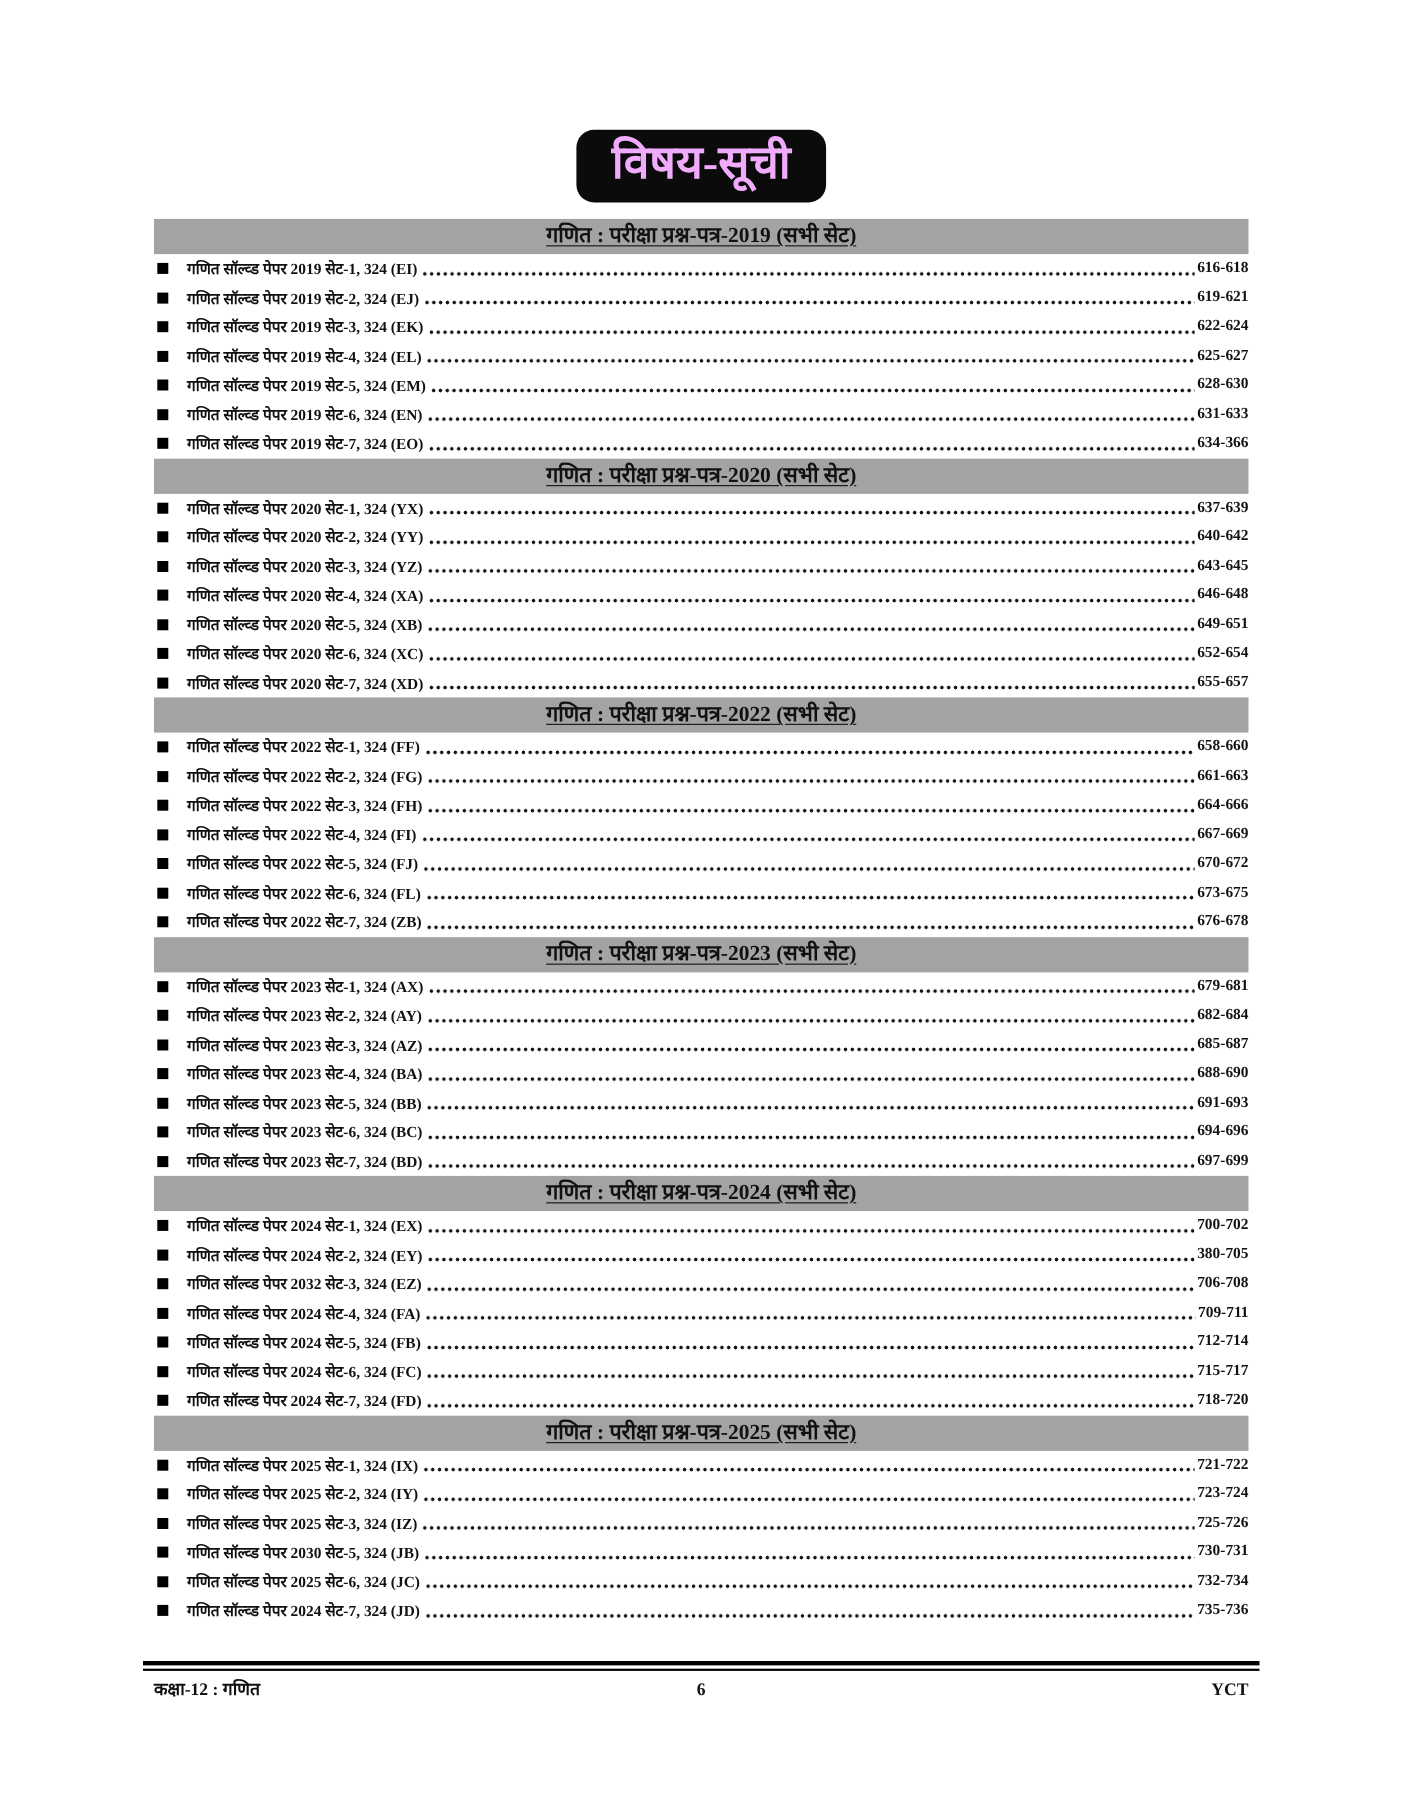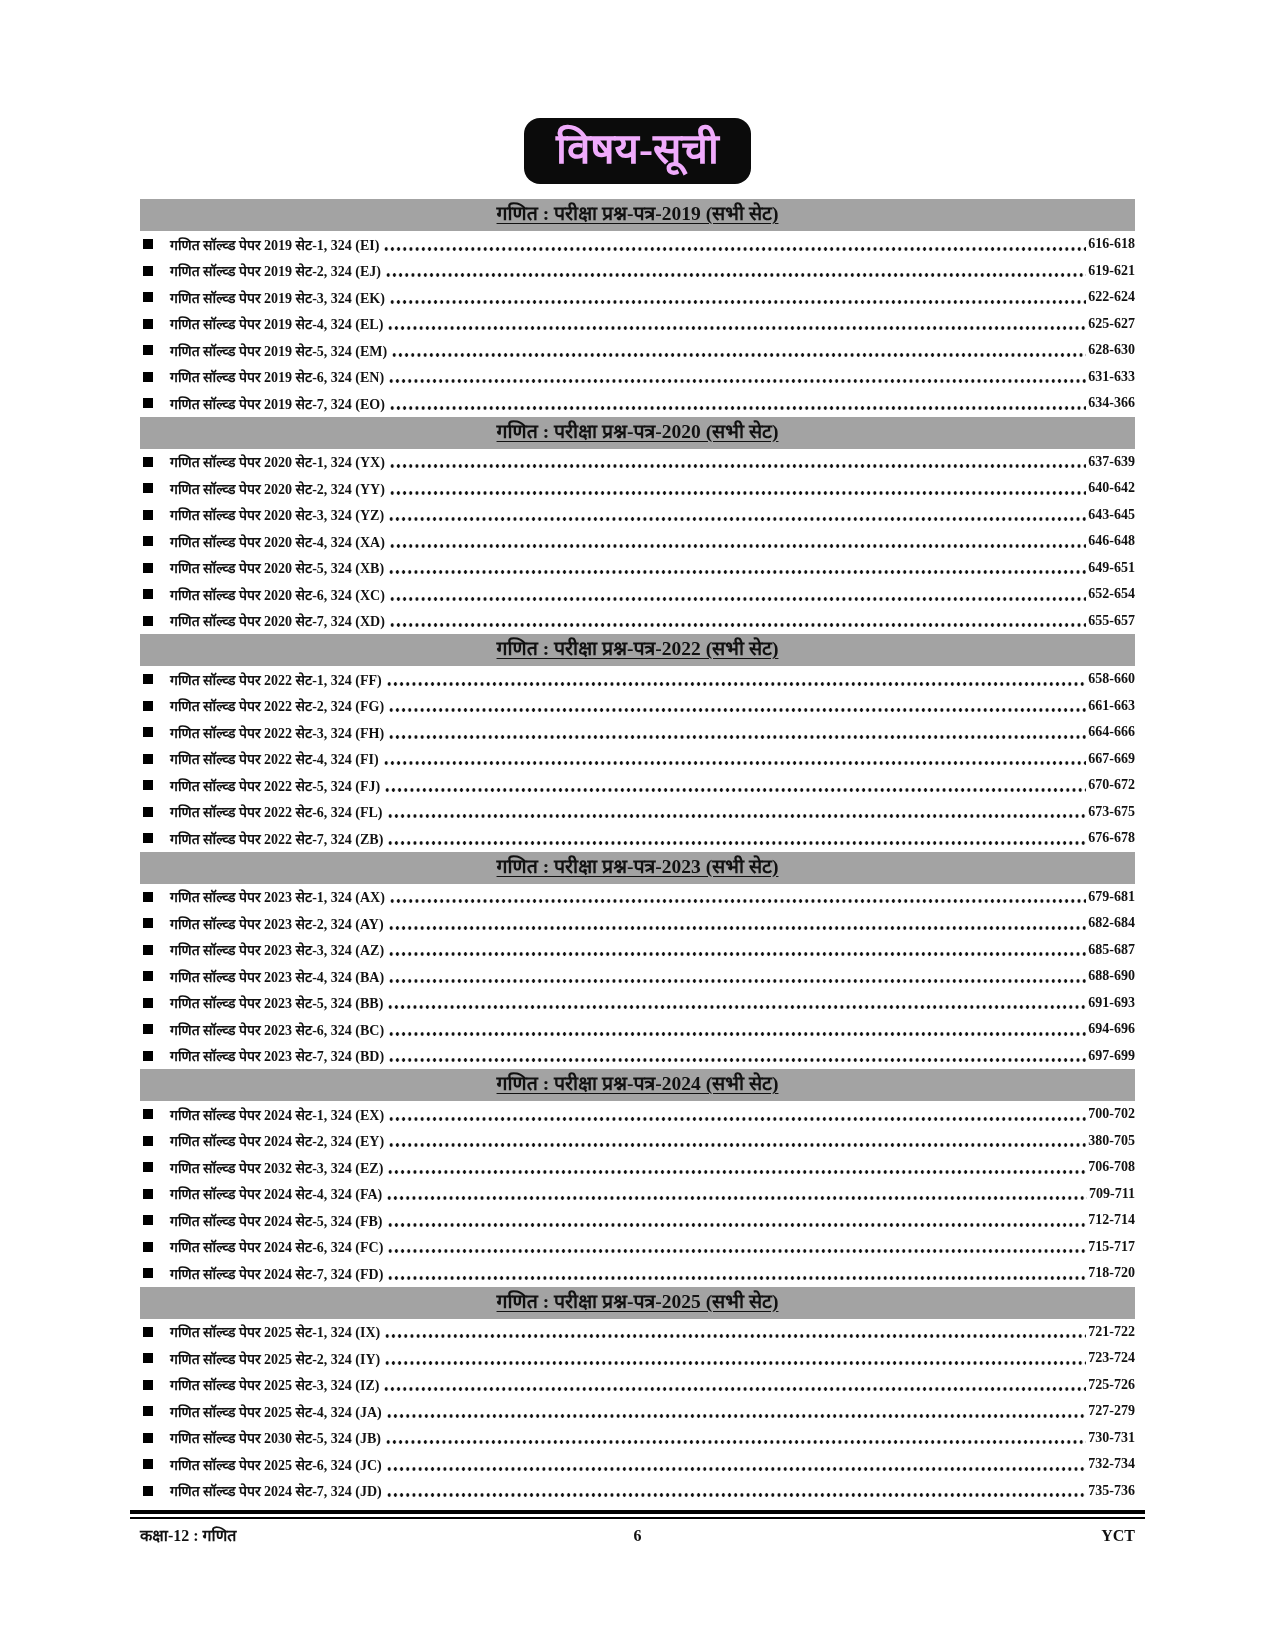--- a/index.html
+++ b/index.html
@@ -329,26 +329,20 @@
           <span class="pages">723-724</span>
         </div>
         <div class="entry">
           <span class="bullet"></span>
           <span class="entry-label">गणित सॉल्व्ड पेपर 2025 सेट-3, 324 (IZ)</span>
           <span class="leader"></span>
           <span class="pages">725-726</span>
         </div>
         <div class="entry">
           <span class="bullet"></span>
-          <span class="entry-label">गणित सॉल्व्ड पेपर 2025 सेट-4, 324 (JA)</span>
-          <span class="leader"></span>
-          <span class="pages">727-279</span>
-        </div>
-        <div class="entry">
-          <span class="bullet"></span>
           <span class="entry-label">गणित सॉल्व्ड पेपर 2030 सेट-5, 324 (JB)</span>
           <span class="leader"></span>
           <span class="pages">730-731</span>
         </div>
         <div class="entry">
           <span class="bullet"></span>
           <span class="entry-label">गणित सॉल्व्ड पेपर 2025 सेट-6, 324 (JC)</span>
           <span class="leader"></span>
           <span class="pages">732-734</span>
         </div>

